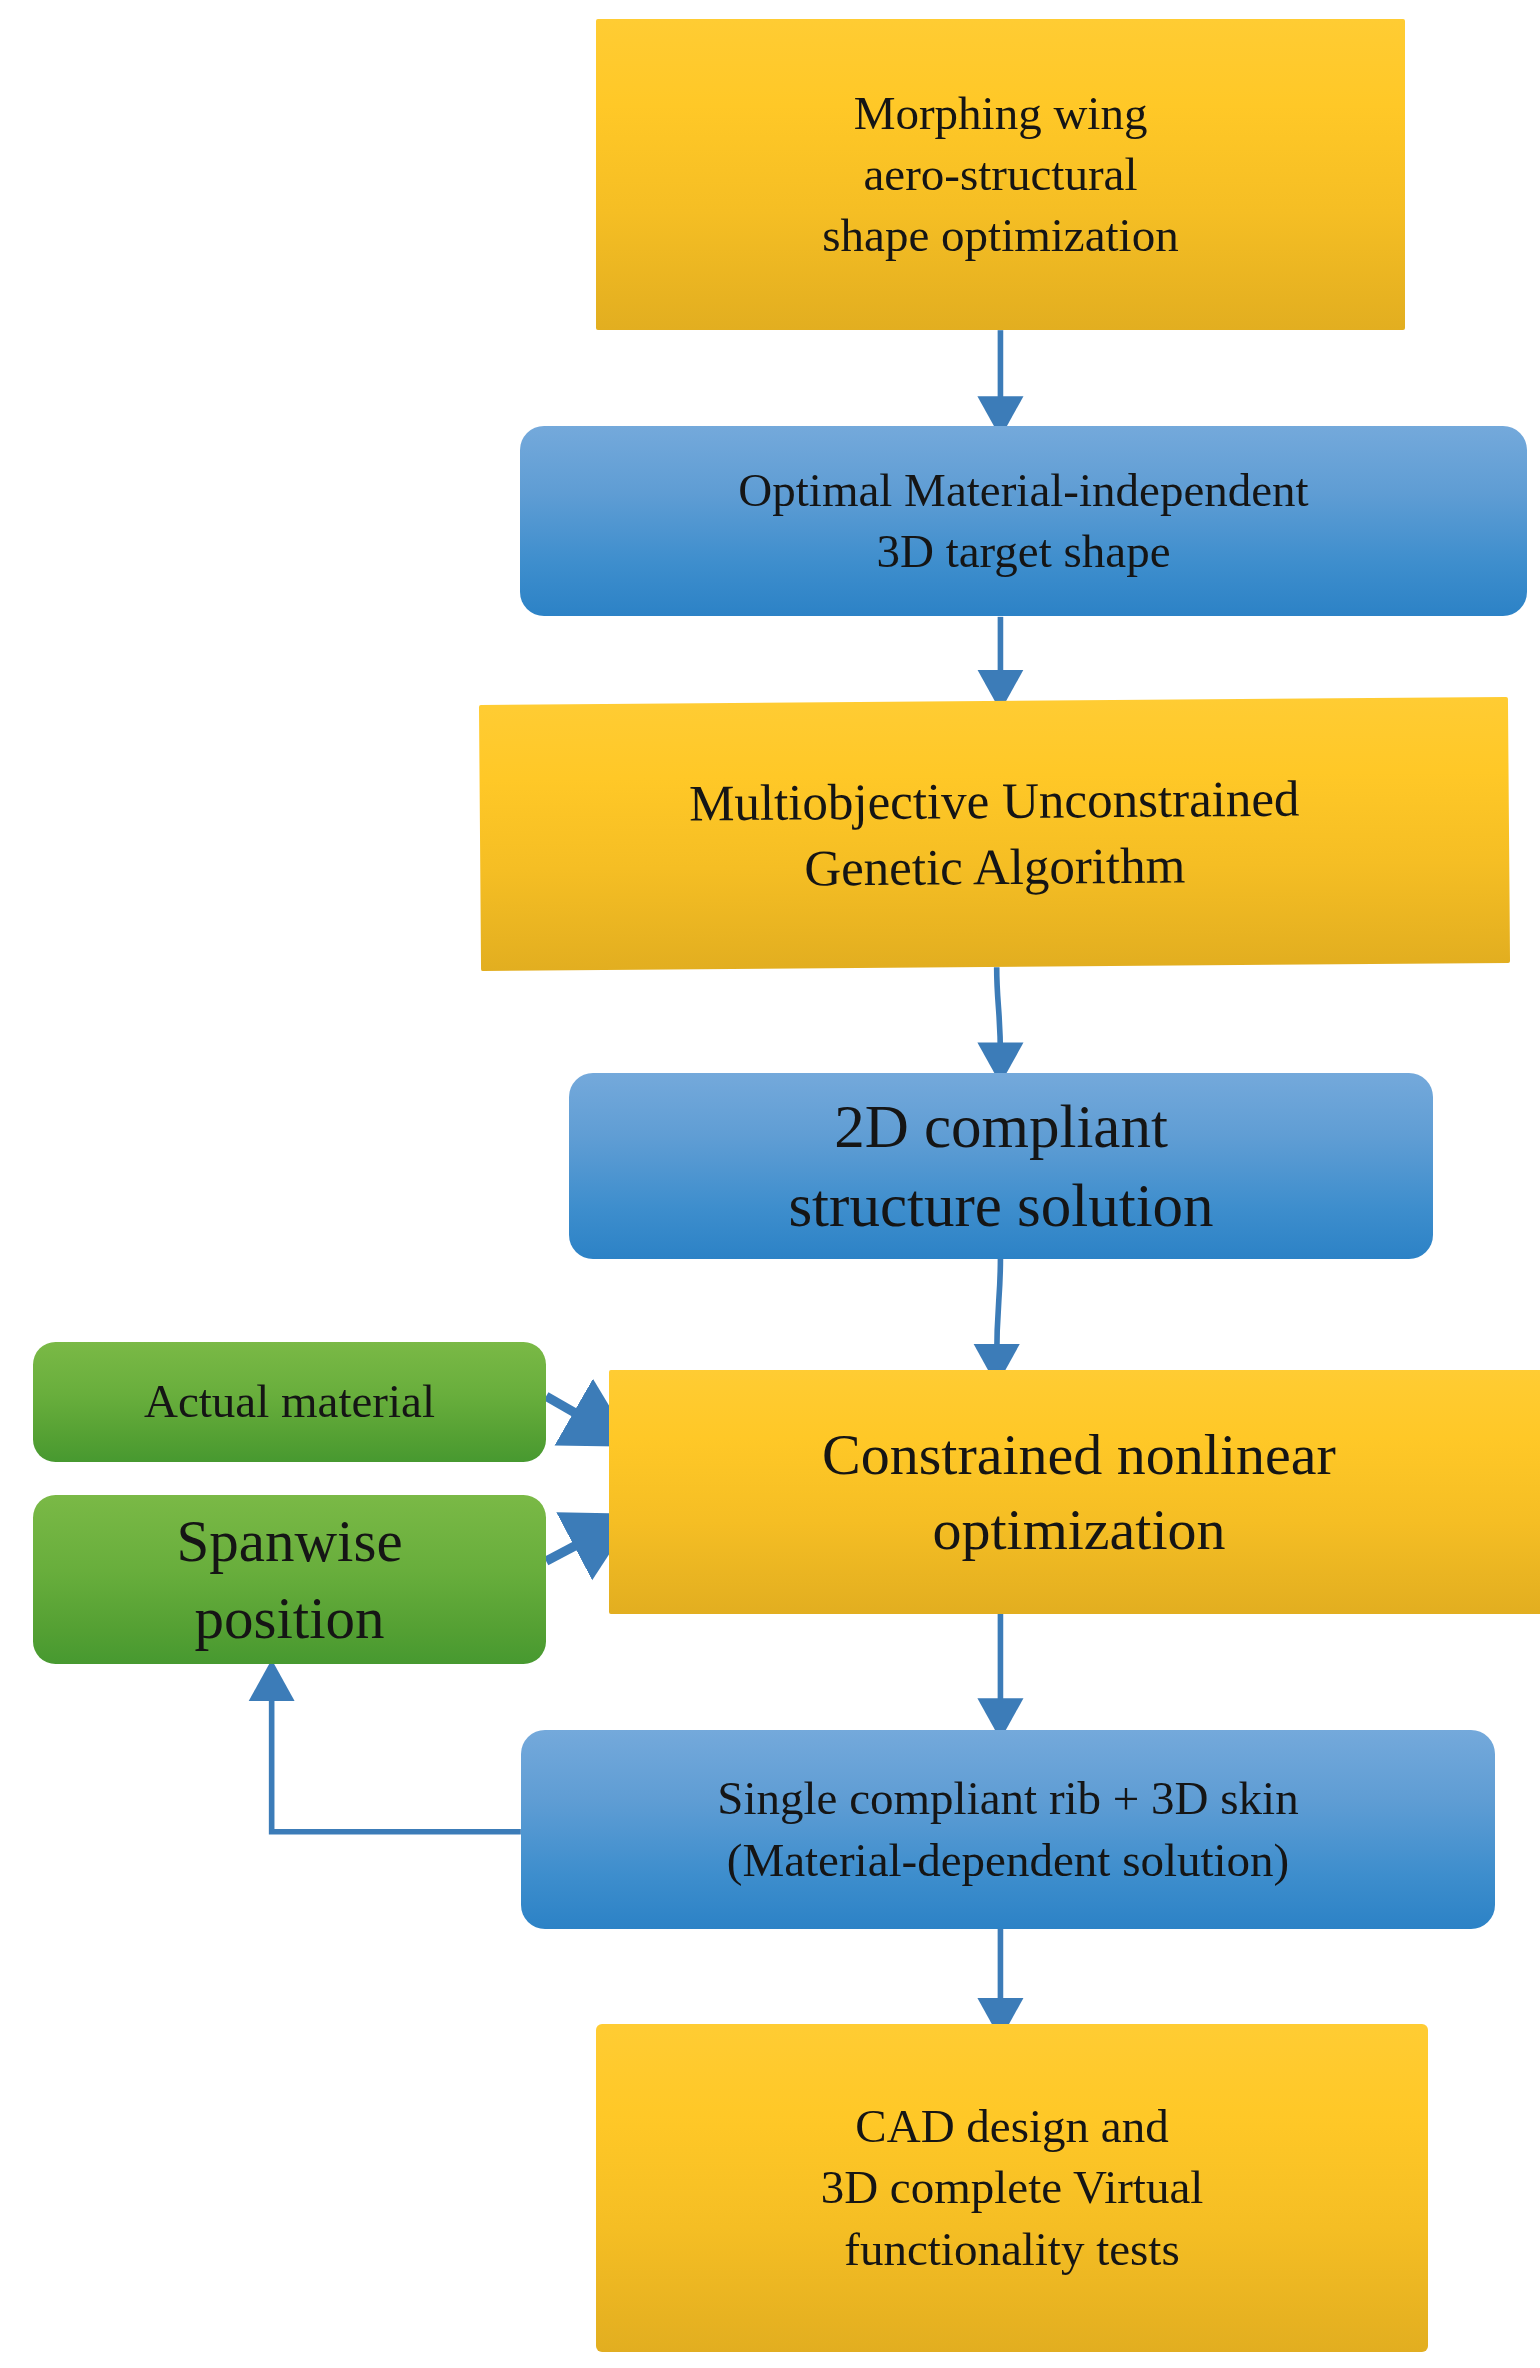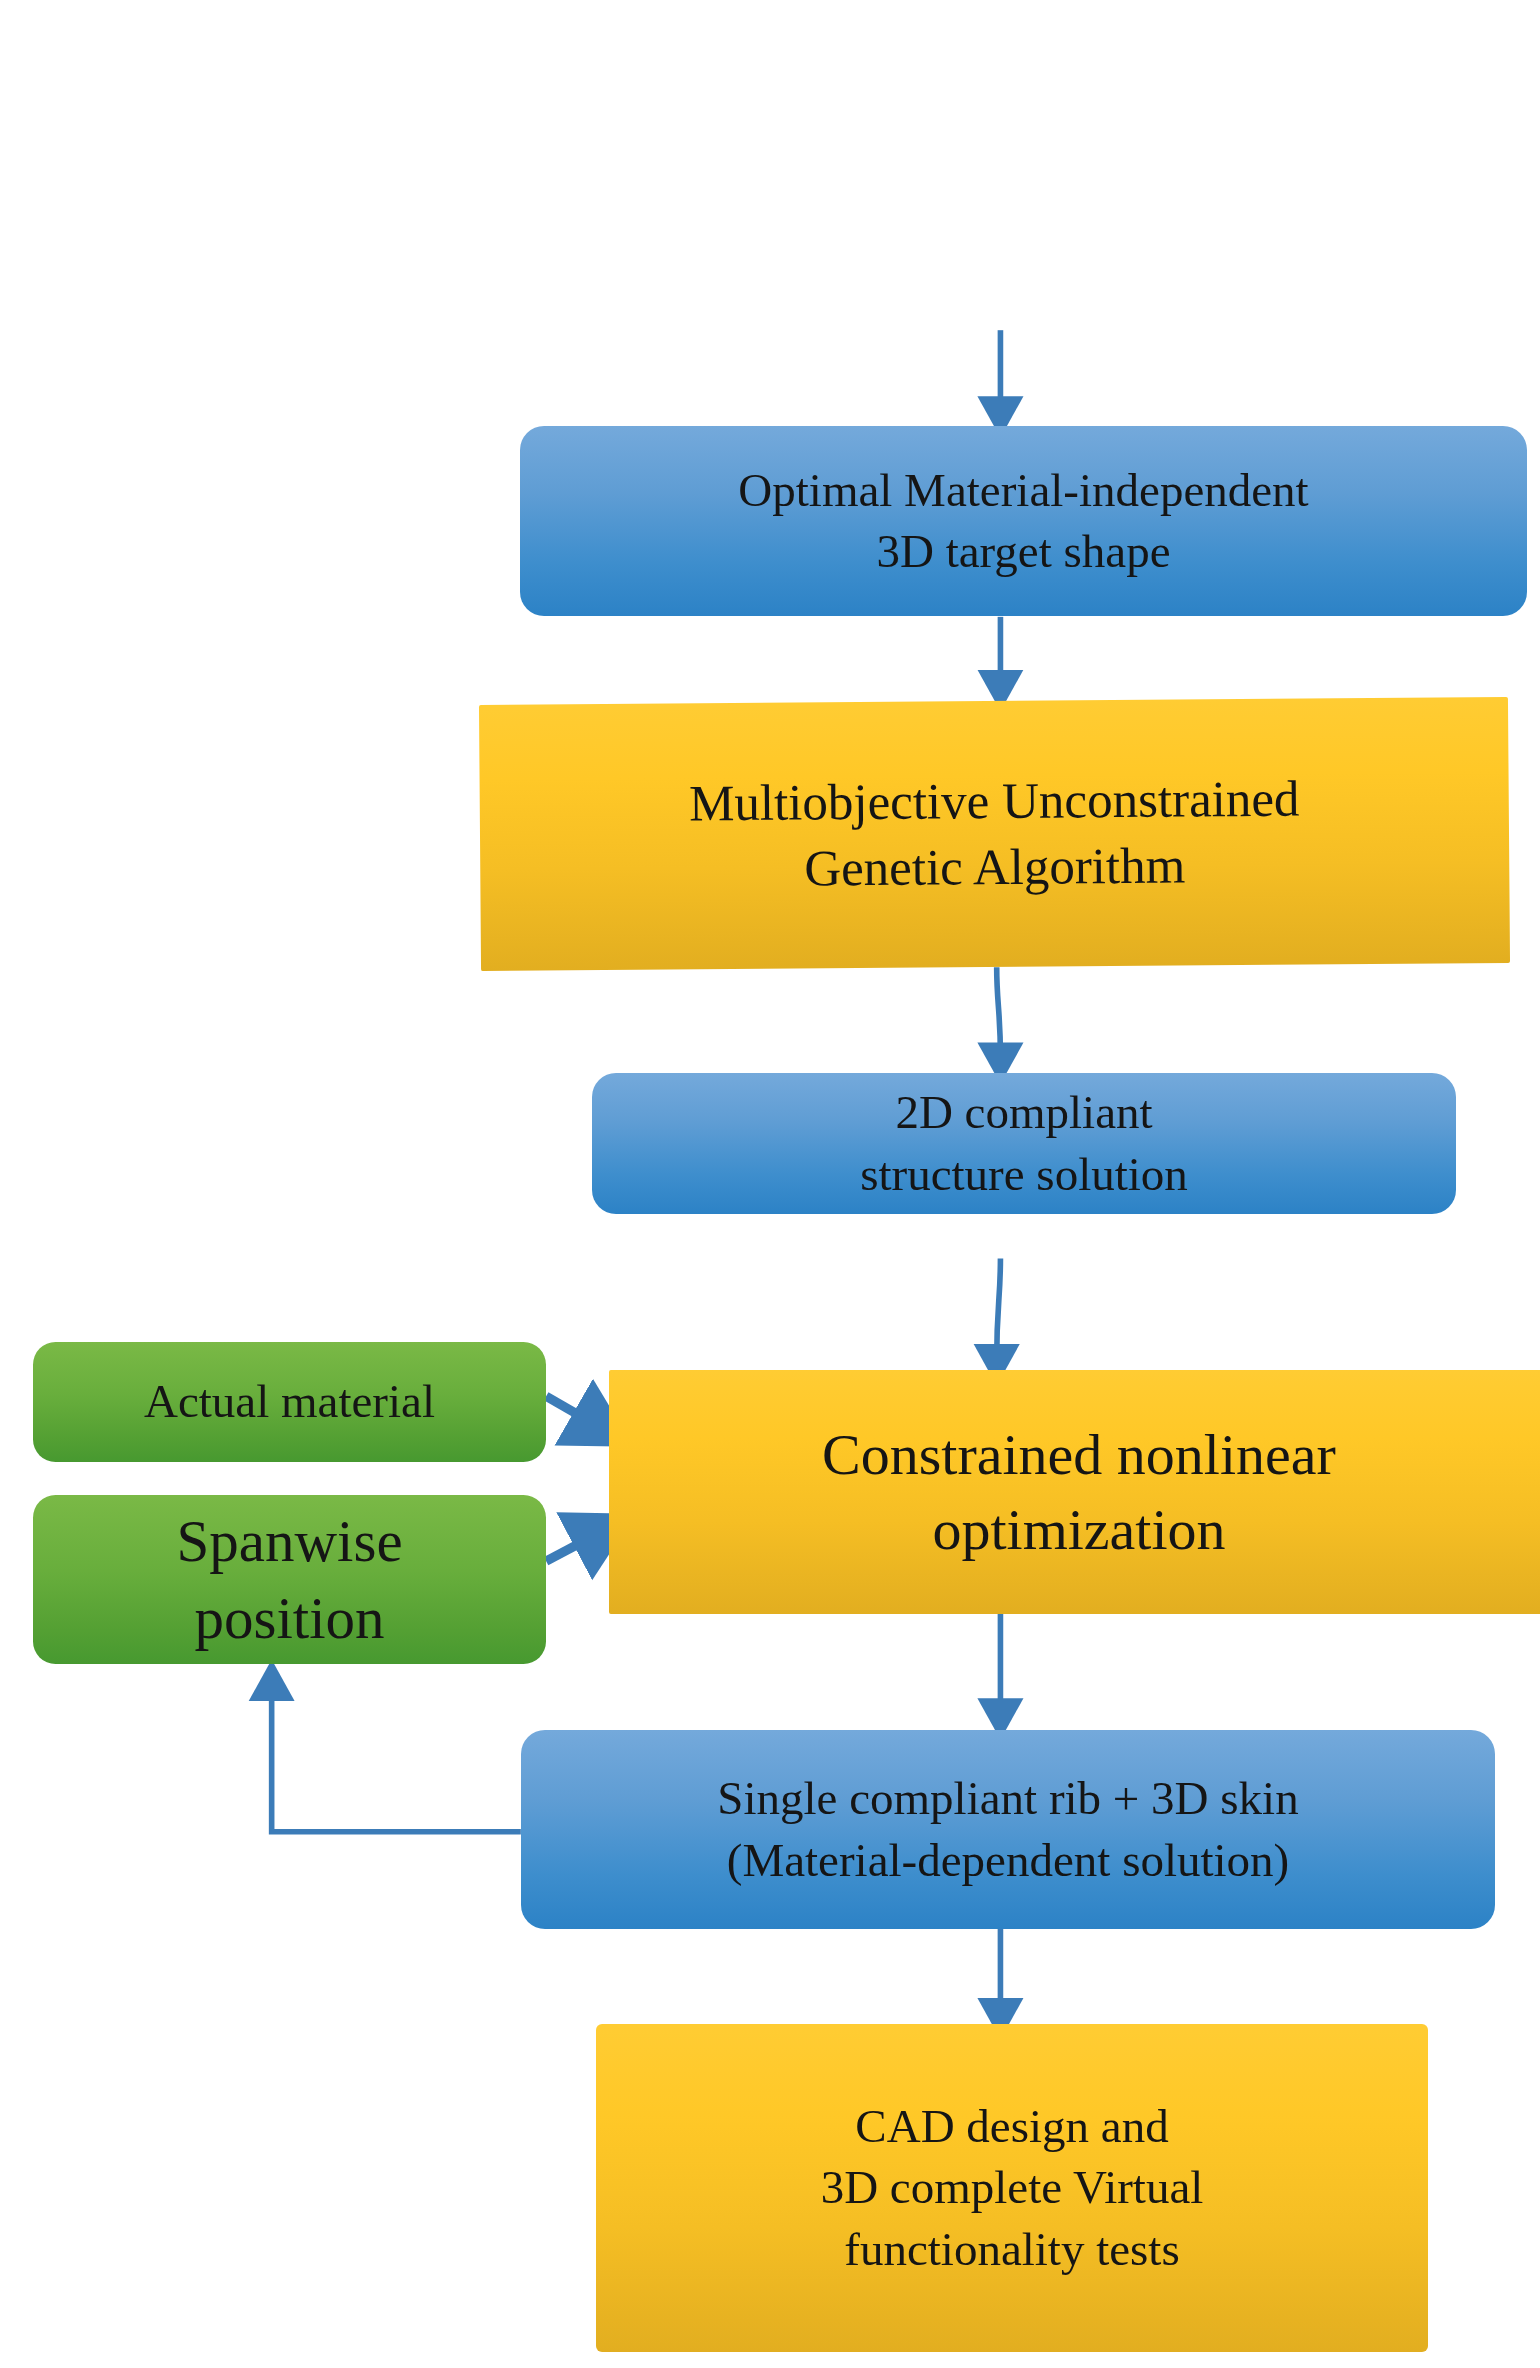--- a/index.html
+++ b/index.html
@@ -93,28 +93,31 @@
 
     <g>
       <path d="M556,1955 L290,1955 L290,1800" stroke="#3C7CB8" stroke-width="6" fill="none" marker-end="url(#ah)"></path>
     </g>
 
     <g>
       <path d="M1068,2058 L1068,2148" stroke="#3C7CB8" stroke-width="6" fill="none" marker-end="url(#ah)"></path>
     </g>
   </svg>
 
+  <div class="node node-yellow" style="left:596px; top:19px; width:809px; height:311px; font-size:47px;">Morphing wing
+aero-structural
+shape optimization</div>
 
   <div class="node node-blue" style="left:520px; top:426px; width:1007px; height:190px; font-size:47px;">Optimal Material-independent
 3D target shape</div>
 
   <div class="node node-yellow skew-3" style="left:480px; top:701px; width:1029px; height:266px; font-size:51px;">Multiobjective Unconstrained
 Genetic Algorithm</div>
 
-  <div class="node node-blue" style="left:569px; top:1073px; width:864px; height:141px; font-size:47px;margin-left:23px;">2D compliant
+  <div class="node node-blue" style="left:569px; top:1073px; width:864px; height:186px; font-size:61px;">2D compliant
 structure solution</div>
 
   <div class="node node-green" style="left:33px; top:1342px; width:513px; height:120px; font-size:47px;">Actual material</div>
 
   <div class="node node-green" style="left:33px; top:1495px; width:513px; height:169px; font-size:59px;">Spanwise
 position</div>
 
   <div class="node node-yellow" style="left:609px; top:1370px; width:940px; height:244px; font-size:58px;">Constrained nonlinear
 optimization</div>
 

